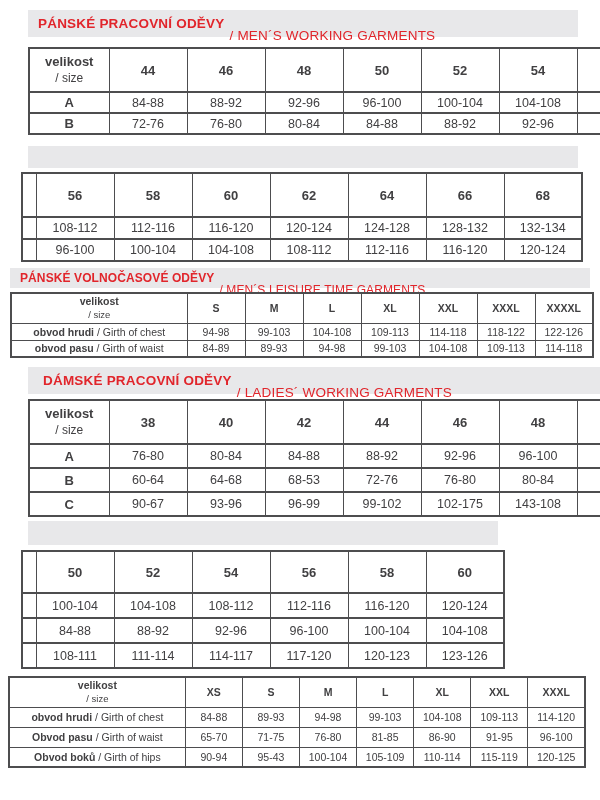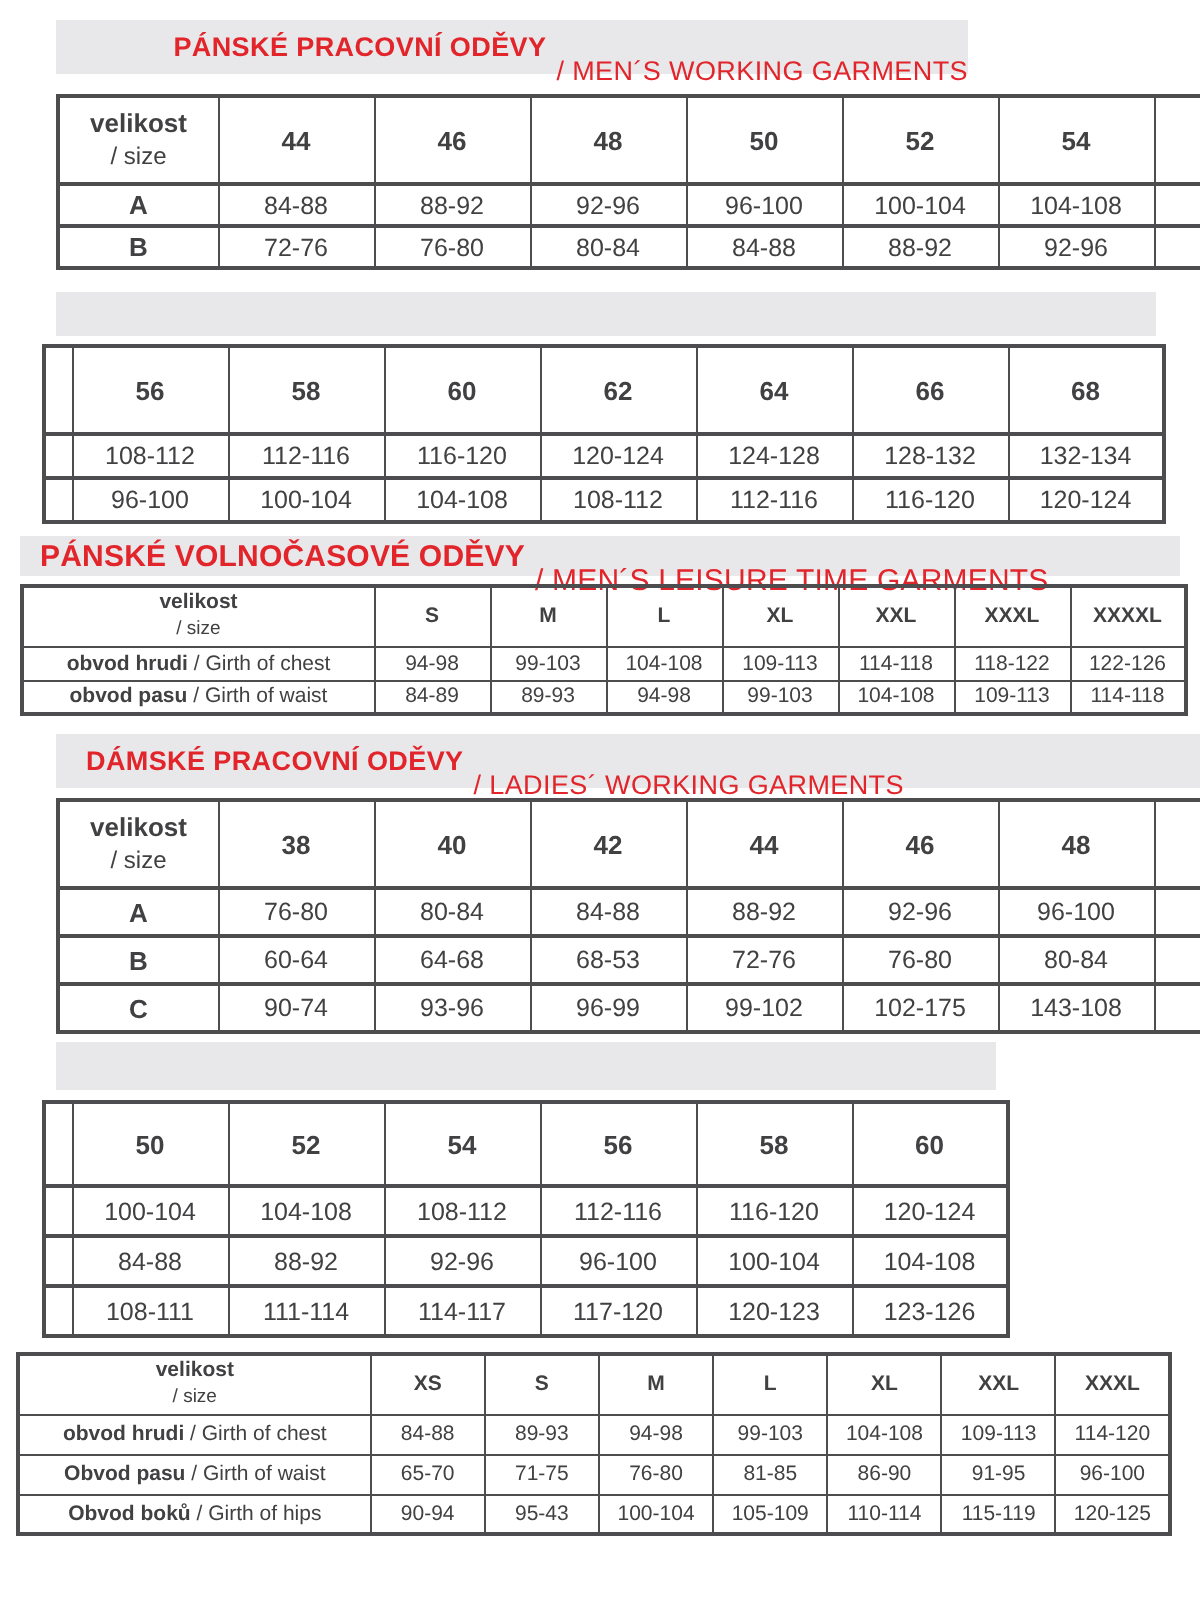--- a/index.html
+++ b/index.html
@@ -9,21 +9,21 @@
     font-family:"Liberation Sans",sans-serif;
   }
   .title-bar{
     position:absolute;background:var(--bar,#e8e8ea);
     display:flex;align-items:center;padding-left:10px;box-sizing:border-box;
     white-space:nowrap;
   }
   .title-bar .t-cz{font-weight:bold;color:var(--red,#e1252b);}
   .title-bar .t-en{font-weight:normal;color:var(--red,#e1252b);margin-left:5px;margin-top:24px;}
   .title-lg{font-size:13.5px;letter-spacing:.2px;}
-  .title-sm{font-size:15px;letter-spacing:.1px;}
+  .title-sm{font-size:12px;letter-spacing:.1px;}
   .spacer-bar{position:absolute;background:var(--bar,#e8e8ea);}
 
   table.tbl{
     position:absolute;border-collapse:collapse;table-layout:fixed;
     border:2px solid var(--border,#4d4d4f);
   }
   .tbl th,.tbl td{
     border:1px solid var(--border,#4d4d4f);
     text-align:center;vertical-align:middle;padding:0;
     overflow:hidden;white-space:nowrap;color:var(--text,#414042);
@@ -77,21 +77,21 @@
   .t-lw2 thead tr{height:42px;}
   .t-lw2 tbody tr{height:25px;}
   
   .t-ll{left:8px;top:676px;width:578px;}
   .t-ll .col-label{width:176px;}
   .t-ll .col-data{width:57px;}
   .t-ll thead tr{height:30px;}
   .t-ll tbody tr{height:20px;}
 
   
-  .bar-men{left:28px;top:10px;width:456px;height:27px;justify-content:flex-end;}
+  .bar-men{left:28px;top:10px;width:550px;height:27px;}
   .bar-spacer1{left:28px;top:146px;width:550px;height:22px;}
   .bar-leisure{left:10px;top:268px;width:580px;height:20px;}
   .bar-ladies{left:28px;top:367px;width:592px;height:27px;padding-left:15px;}
   .bar-spacer2{left:28px;top:521px;width:470px;height:24px;}
 </style>
 </head>
 <body>
 
 <div id="page">
 
@@ -301,21 +301,21 @@
           <td>60-64</td>
           <td>64-68</td>
           <td>68-53</td>
           <td>72-76</td>
           <td>76-80</td>
           <td>80-84</td>
           <td class="c-cut"></td>
         </tr>
         <tr>
           <td class="row-label">C</td>
-          <td>90-74</td>
+          <td>90-67</td>
           <td>93-96</td>
           <td>96-99</td>
           <td>99-102</td>
           <td>102-175</td>
           <td>143-108</td>
           <td class="c-cut"></td>
         </tr>
       </tbody>
     </table>
 

